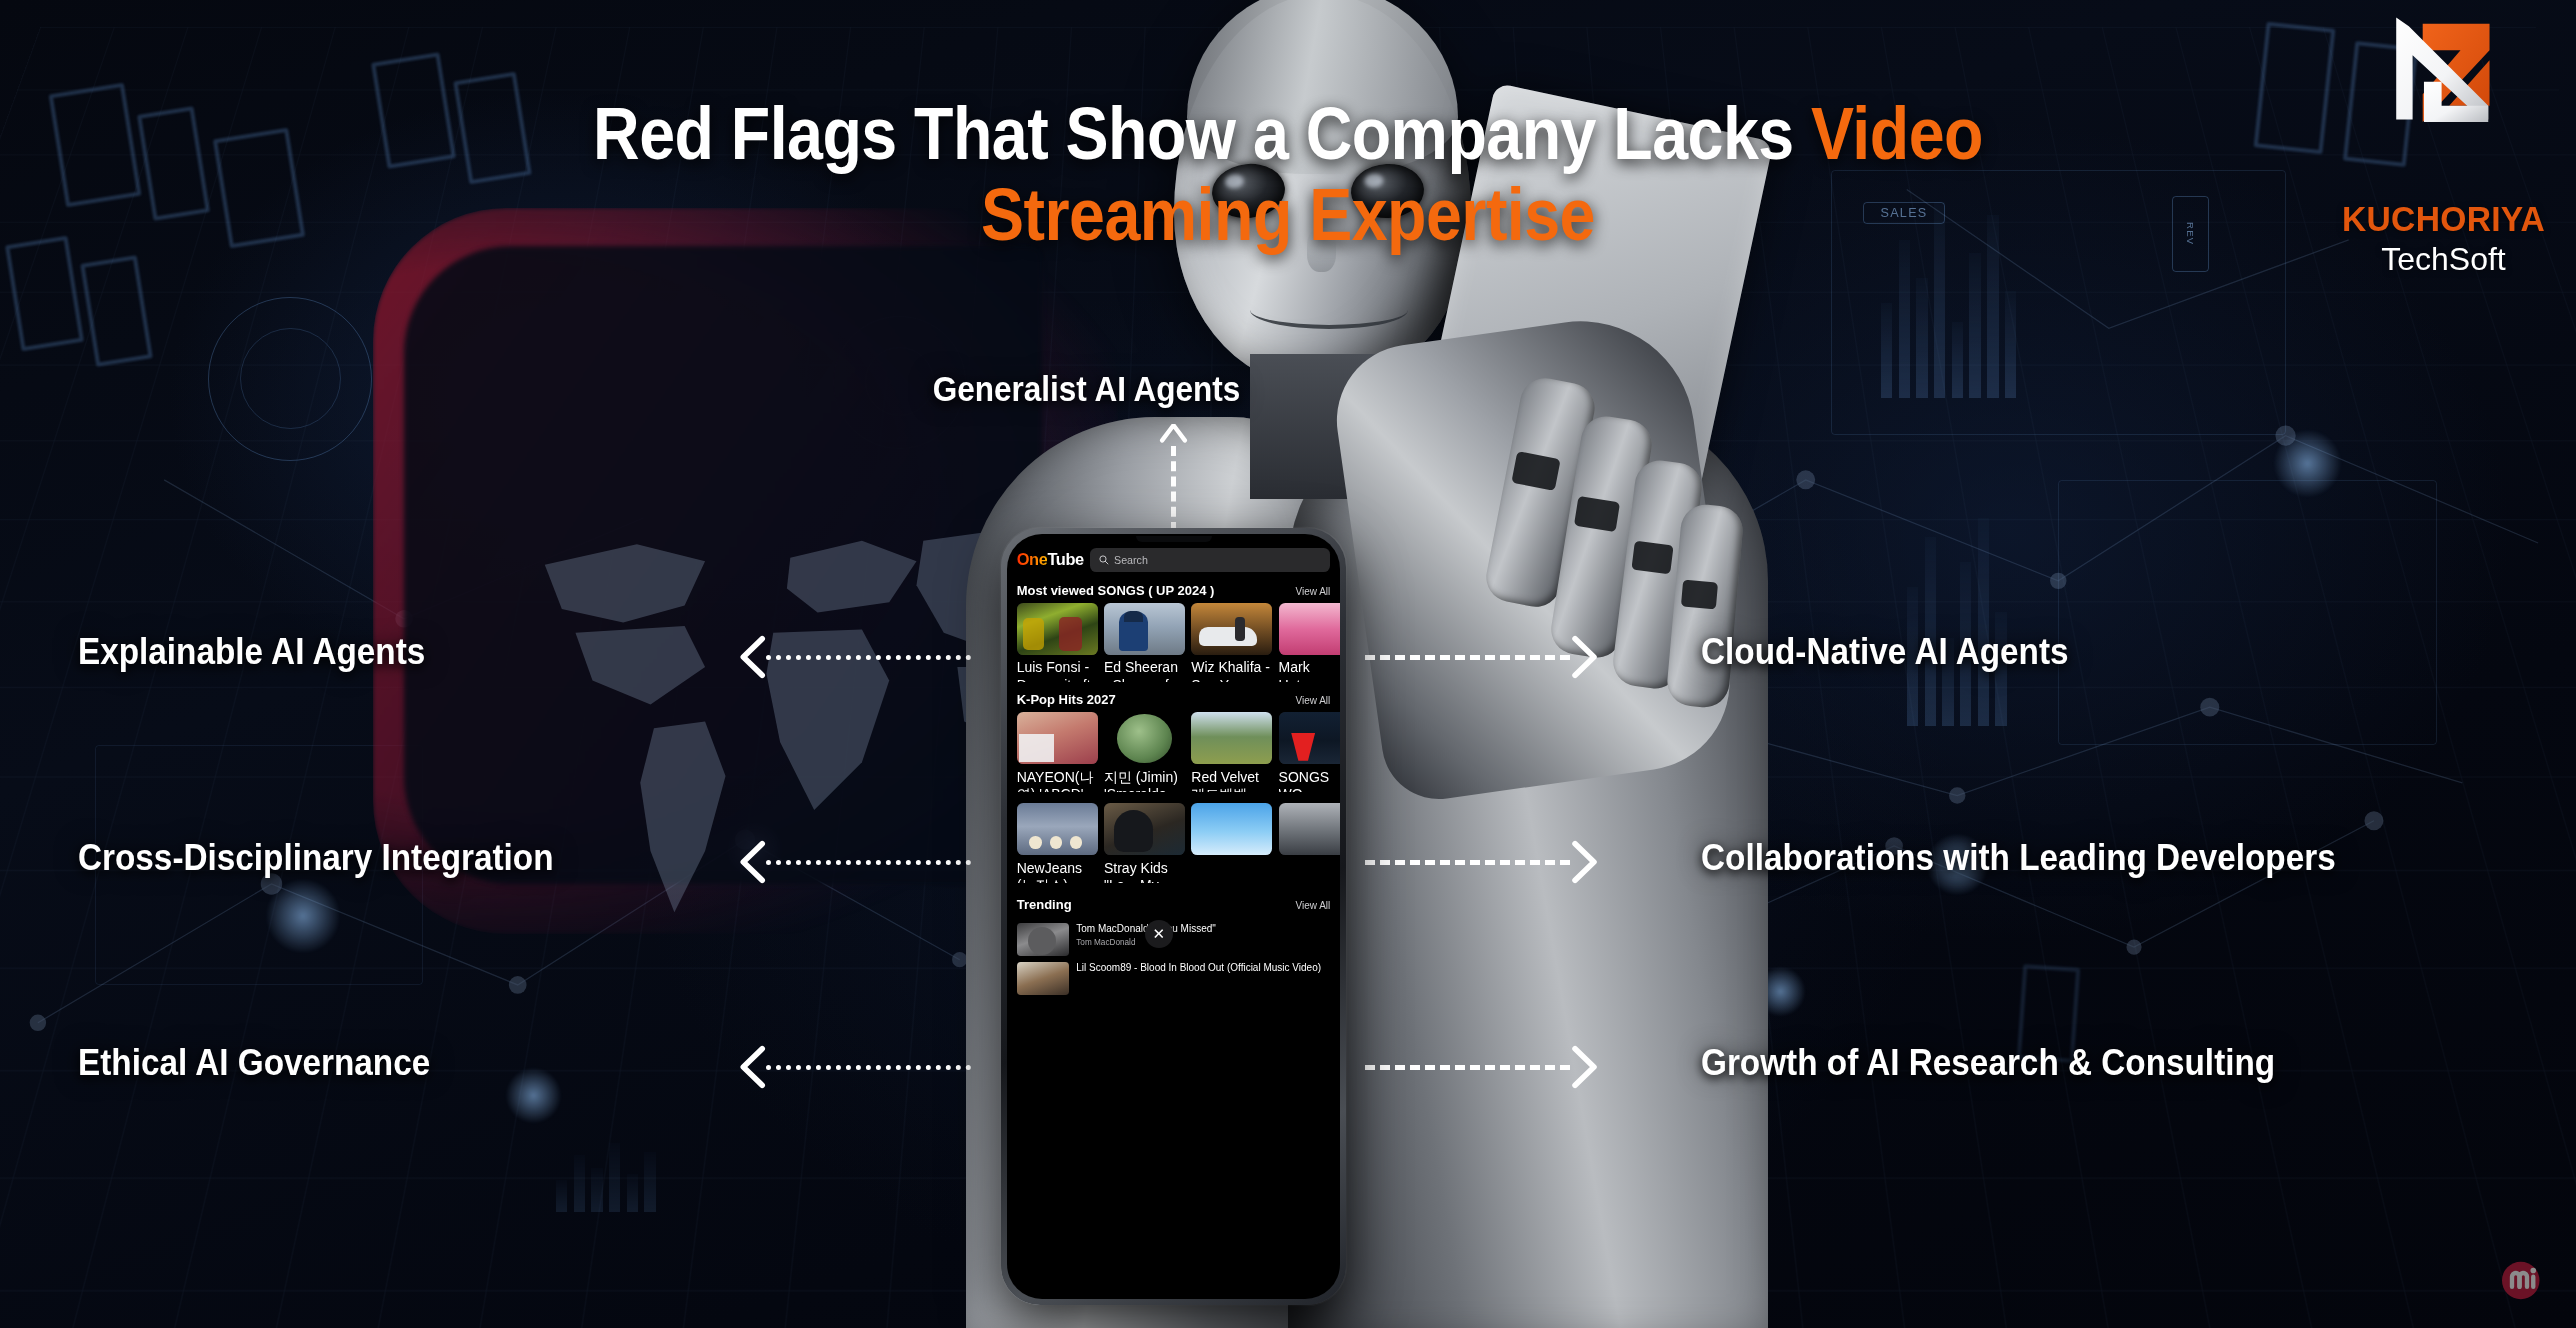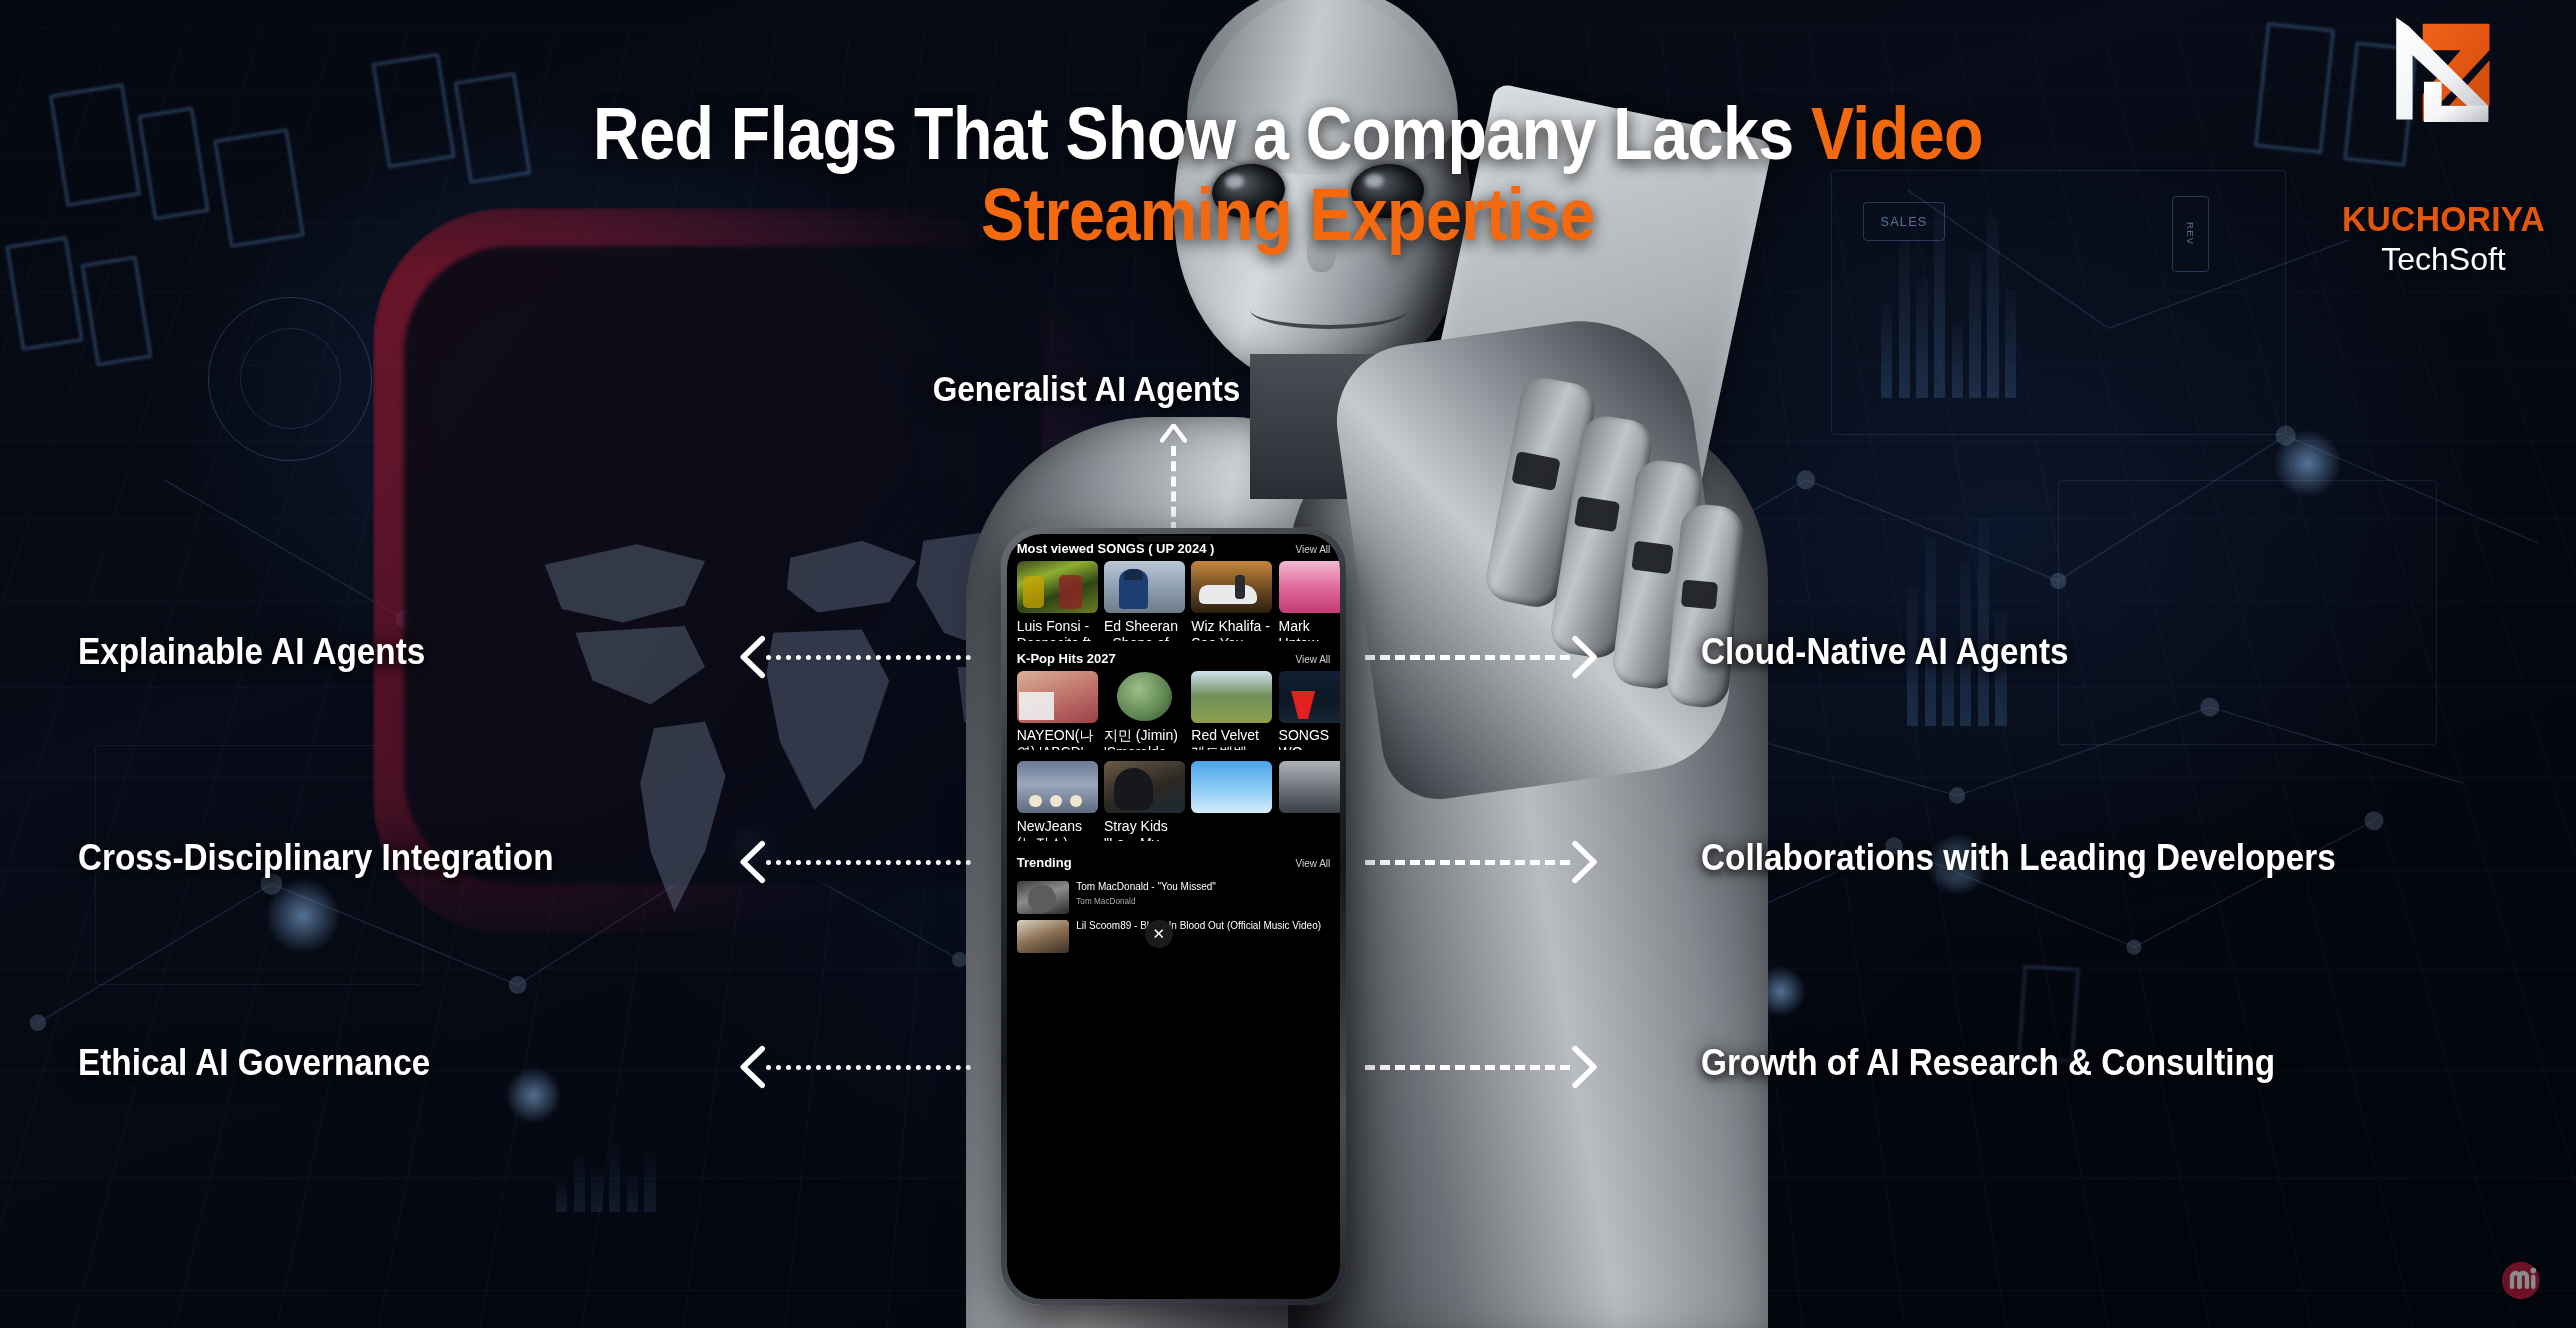--- a/index.html
+++ b/index.html
@@ -197,21 +197,21 @@
   </div>
   <div class="barset" style="left:556px;top:1143px;height:69px;opacity:.14;">
     <i style="height:32px"></i>
       <i style="height:57px"></i>
       <i style="height:44px"></i>
       <i style="height:69px"></i>
       <i style="height:38px"></i>
       <i style="height:60px"></i>
   </div>
 
-  <div class="sales-chip" style="left:1863px;top:202px;width:82px;height:39px;">SALES</div>
+  <div class="sales-chip" style="left:1863px;top:202px;width:82px;height:22px;">SALES</div>
   <div class="sales-chip" style="left:2172px;top:196px;width:37px;height:76px;writing-mode:vertical-rl;font-size:9.5px;">REV</div>
   <div class="sales-chip" style="left:1831px;top:170px;width:455px;height:265px;opacity:.5;"></div>
   <div class="sales-chip" style="left:2058px;top:480px;width:379px;height:265px;opacity:.45;"></div>
   <div class="sales-chip" style="left:95px;top:745px;width:328px;height:240px;opacity:.35;"></div>
 
   <div class="hud-ring" style="left:208px;top:297px;width:164px;height:164px;"></div>
   <div class="hud-ring" style="left:240px;top:328px;width:101px;height:101px;opacity:.7;"></div>
   <div class="hud-ring" style="left:833px;top:316px;width:133px;height:133px;opacity:.5;"></div>
   <div class="hud-ring" style="left:865px;top:347px;width:69px;height:69px;opacity:.45;"></div>
 
@@ -370,20 +370,32 @@
     <div class="dline dash"></div>
     <svg class="chev" viewBox="0 0 46 70">
         <path d="M8 6 L38 35 L8 64" stroke="#fff" stroke-width="9" fill="none" stroke-linecap="round" stroke-linejoin="round"></path>
       </svg>
   </div>
 
   <div class="phone">
     <div class="screen">
       <div class="notch"></div>
 
+      <div class="app-top">
+        <div class="ot-logo">
+          <span class="one">One</span><span class="tube">Tube</span>
+        </div>
+        <div class="searchbar">
+          <svg width="11.4" height="11.4" viewBox="0 0 24 24">
+              <circle cx="10.5" cy="10.5" r="6.5" stroke="#cfcfd2" stroke-width="2" fill="none"></circle>
+              <path d="M15.5 15.5 L21 21" stroke="#cfcfd2" stroke-width="2" stroke-linecap="round"></path>
+            </svg>
+          <span><span>Search</span></span>
+        </div>
+      </div>
 
       <div class="sec-head">
         <div class="sec-title">Most viewed SONGS ( UP 2024 )</div>
         <div class="sec-view">View All</div>
       </div>
       <div class="row">
         <div class="card">
           <div class="thumb">
               <div class="ph" style="background:linear-gradient(160deg,#3c4a1c,#8fae2f 30%,#2e4415 60%,#6b7a22);"></div>
             <div style="position:absolute;left:6.3px;bottom:5px;width:21.5px;height:32px;border-radius:5px;background:#c9a400;opacity:.75;"></div>

